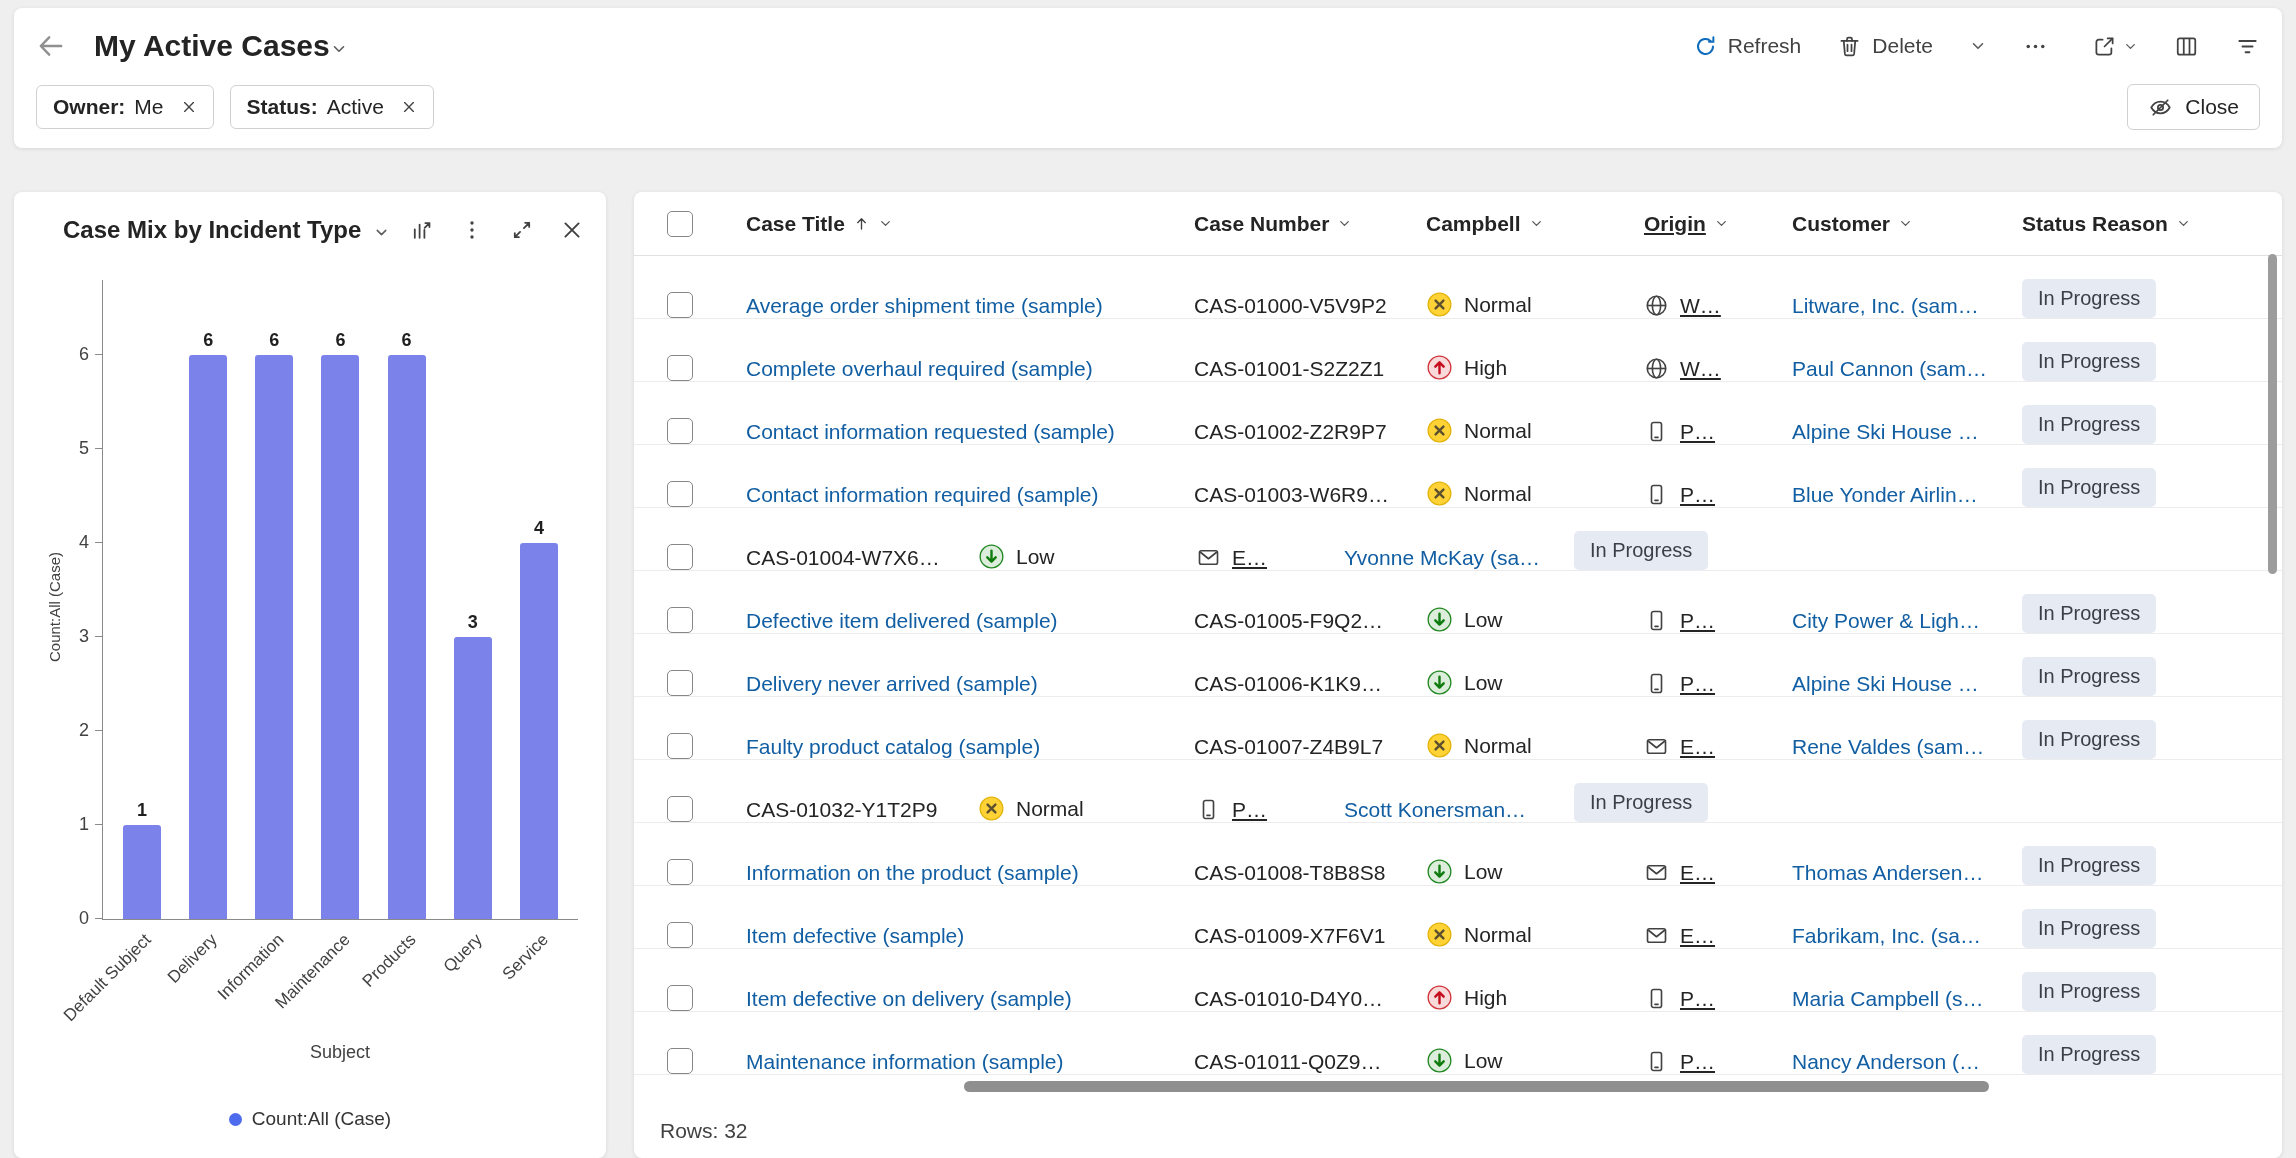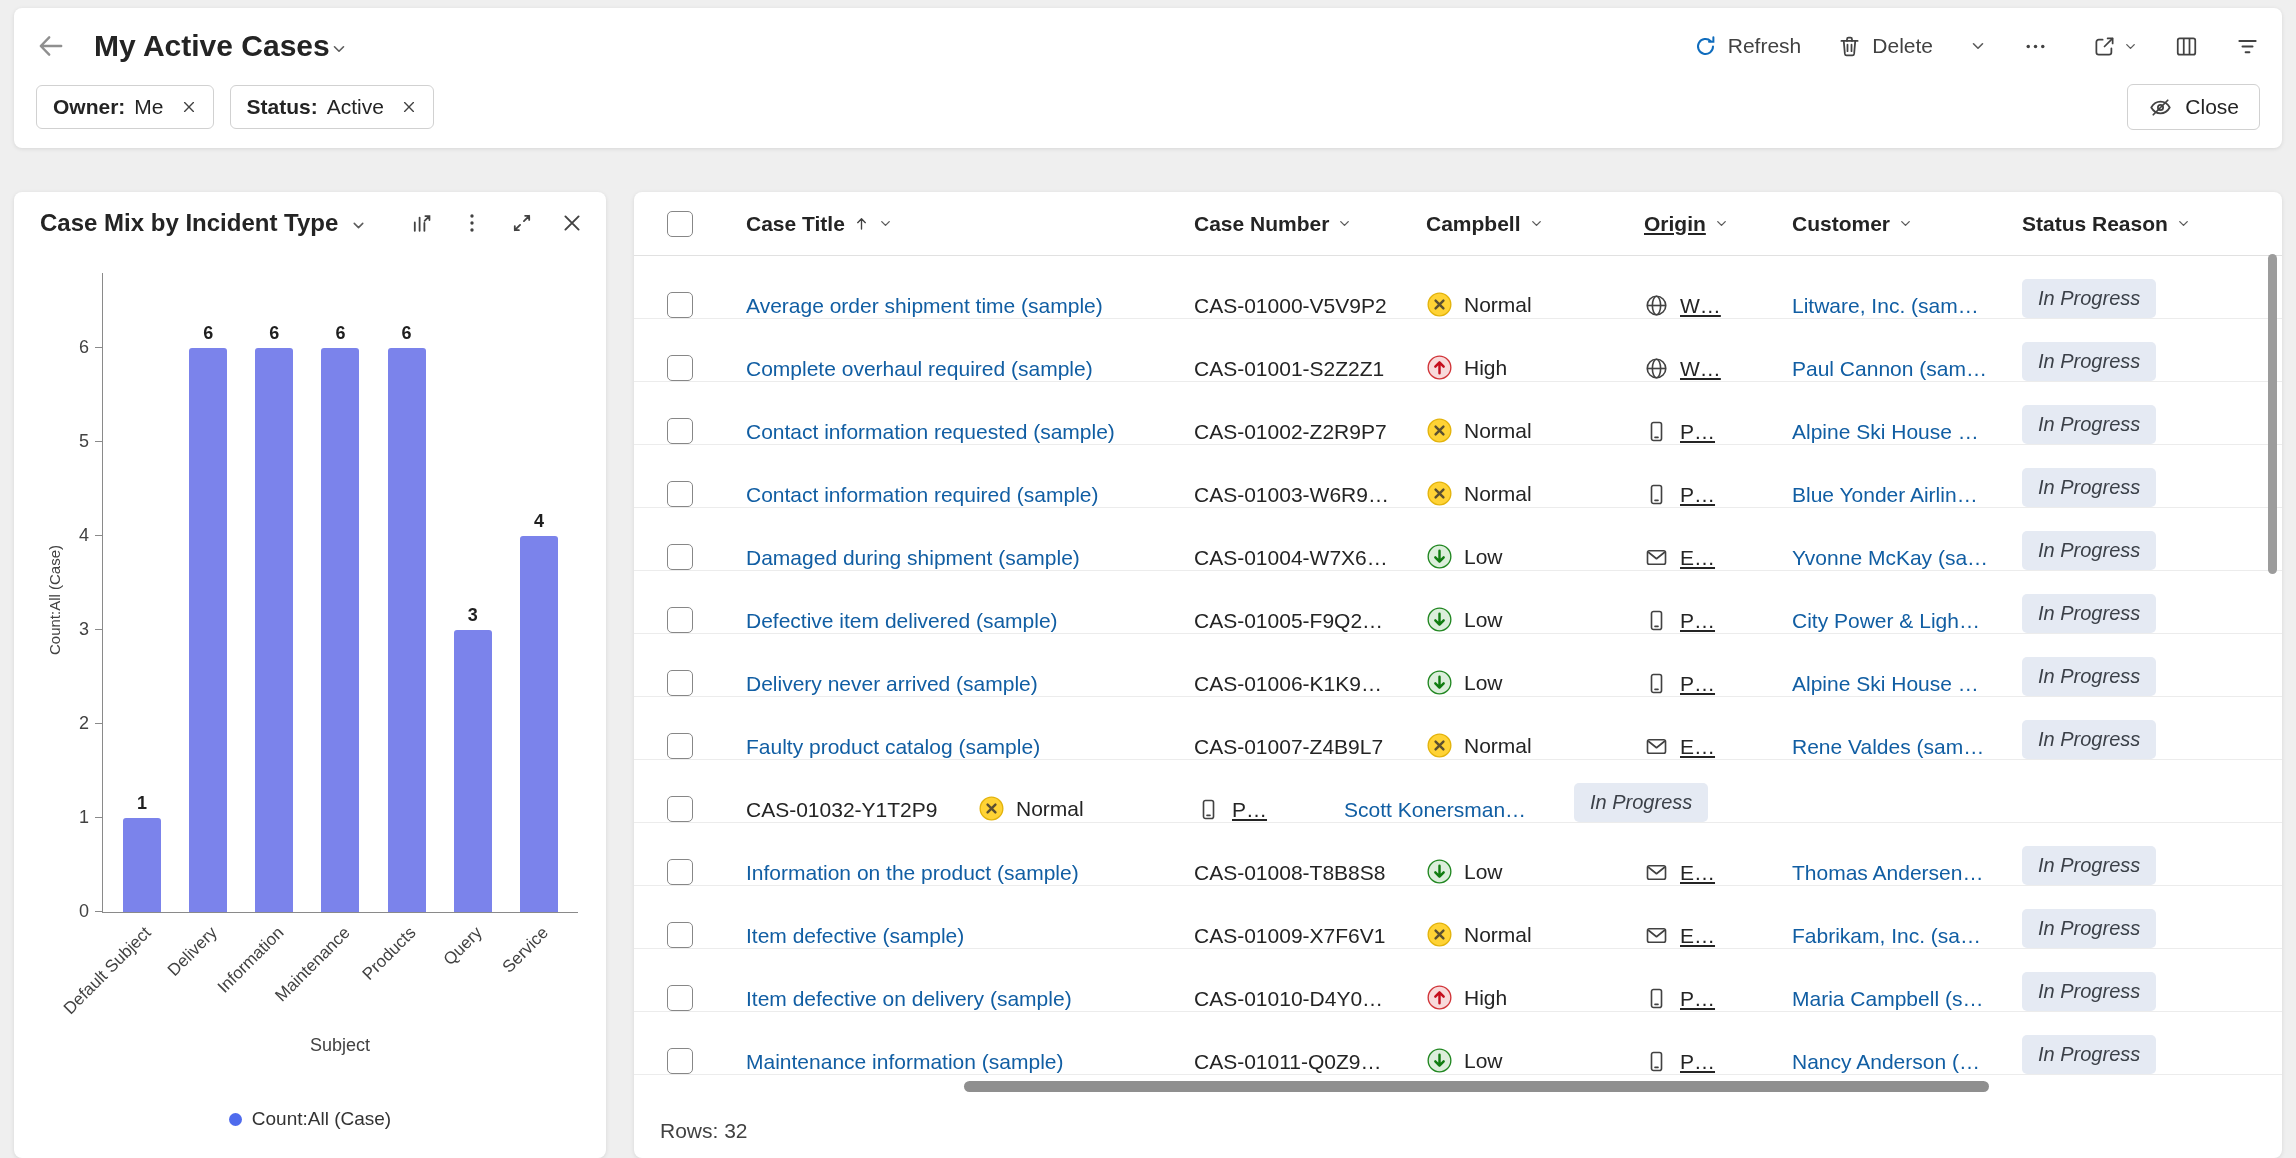--- a/index.html
+++ b/index.html
@@ -46,21 +46,21 @@
     display: flex; align-items: center; gap: 12px; padding: 0 20px; font-size: 21px; color: #242424;
     cursor: pointer; font-family: inherit;
   }
 
   
   .main { position: absolute; left: 14px; top: 192px; width: 2268px; height: 966px; display: flex; gap: 28px; }
   .card { background: #fff; border-radius: 8px; box-shadow: 0 1px 4px rgba(0,0,0,.10); }
 
   
   .chart-card { width: 592px; display: flex; flex-direction: column; }
-  .chart-header { display: flex; align-items: center; padding: 17px 22px 6px 26px; }
+  .chart-header { display: flex; align-items: center; padding: 24px 22px 6px 26px; margin-left: 23px; }
   .chart-title { font-size: 24px; font-weight: 700; }
   .chart-title-chevron { margin-left: 12px; margin-top: 5px; color: #5c5c5c; cursor: pointer; }
   .chart-icons { margin-left: auto; display: flex; align-items: center; gap: 26px; }
   .chart-icons .icon { cursor: pointer; }
 
   .chart-body { position: relative; padding: 30px 28px 0 88px; }
   .y-axis-label {
     position: absolute; left: 32px; top: 412px;
     transform: rotate(-90deg); transform-origin: 0 0;
     font-size: 15px; color: #424242; white-space: nowrap;
@@ -91,21 +91,21 @@
   .c-check   { width: 92px;  display: flex; justify-content: center; flex: 0 0 auto; }
   .c-title   { width: 448px; padding-left: 20px; flex: 0 0 auto; }
   .c-number  { width: 232px; padding-left: 20px; flex: 0 0 auto; }
   .c-priority{ width: 218px; padding-left: 20px; flex: 0 0 auto; }
   .c-origin  { width: 148px; padding-left: 20px; flex: 0 0 auto; text-decoration: underline; }
   .c-customer{ width: 230px; padding-left: 20px; flex: 0 0 auto; }
   .c-status  { width: 252px; padding-left: 20px; flex: 0 0 auto; }
   .trow { display: flex; align-items: flex-end; height: 63px; border-bottom: 1px solid #ececec; }
   .checkbox { width: 26px; height: 26px; border: 1.5px solid #878787; border-radius: 5px; background: #fff; cursor: pointer; flex: 0 0 auto; }
   .link { color: var(--link, #115EA3); text-decoration: none; cursor: pointer; overflow: hidden; text-overflow: ellipsis; }
-  .badge { background: var(--badge-bg, #E5EAF3); color: #3b4048; font-size: 20px; padding: 8px 16px; border-radius: 5px; font-style: italic; }
+  .badge { background: var(--badge-bg, #E5EAF3); color: #3b4048; font-size: 20px; padding: 8px 16px; border-radius: 5px; }
   .chev { color: #5c5c5c; }
   .hscroll { position: relative; height: 12px; margin-top: 6px; flex: 0 0 auto; }
   .hthumb { position: absolute; left: 330px; top: 0; width: 1025px; height: 11px; border-radius: 6px; background: #8f8f8f; cursor: pointer; }
   .tfooter { font-size: 21px; color: #424242; padding: 26px 0 0 26px; }
   .vscroll { position: absolute; right: 5px; top: 62px; width: 9px; height: 320px; border-radius: 5px; background: #9c9c9c; cursor: pointer; }
 </style>
 </head>
 <body>
 
 <div class="top-card">
@@ -537,23 +537,20 @@
     </div>
     <div class="cell c-status">
       <span class="badge">In Progress</span>
     </div>
   </div>
 
   <div class="trow">
     <div class="cell c-check">
       <span class="checkbox"></span>
     </div>
-    <div class="cell c-title">
-      <a class="link">Damaged during shipment (sample)</a>
-    </div>
     <div class="cell c-number">CAS-01004-W7X6…</div>
     <div class="cell c-priority">
       <span class="icon">
               <svg width="27" height="27" viewBox="0 0 20 20">
                 <circle cx="10" cy="10" r="8.4" fill="#DCEEDB" stroke="#218721" stroke-width="1"></circle>
                 <path d="M10 5.8v7.9M6.9 10.6 10 13.8l3.1-3.2" fill="none" stroke="#107C10" stroke-width="1.8" stroke-linecap="round" stroke-linejoin="round"></path>
               </svg>
             </span>
       <span>Low</span>
     </div>

